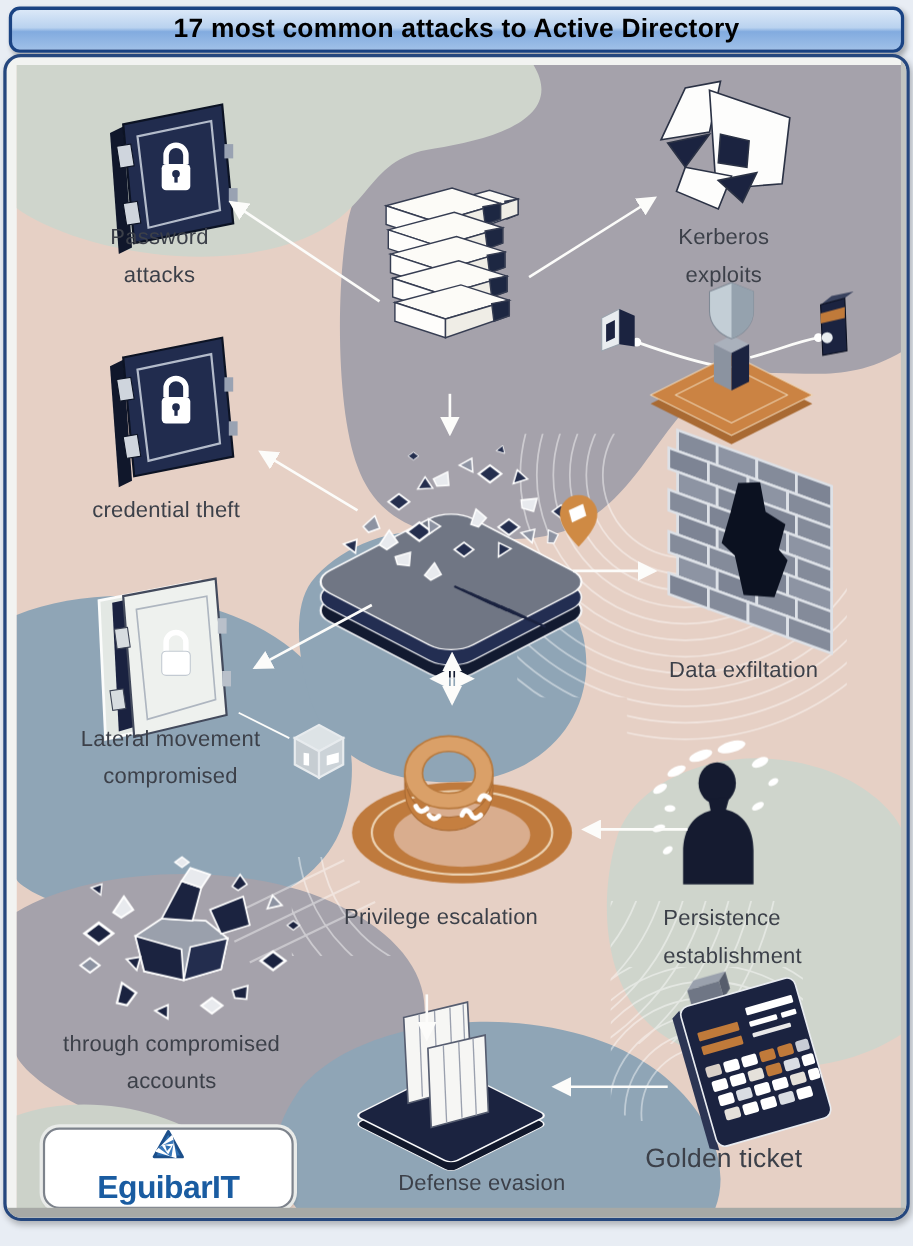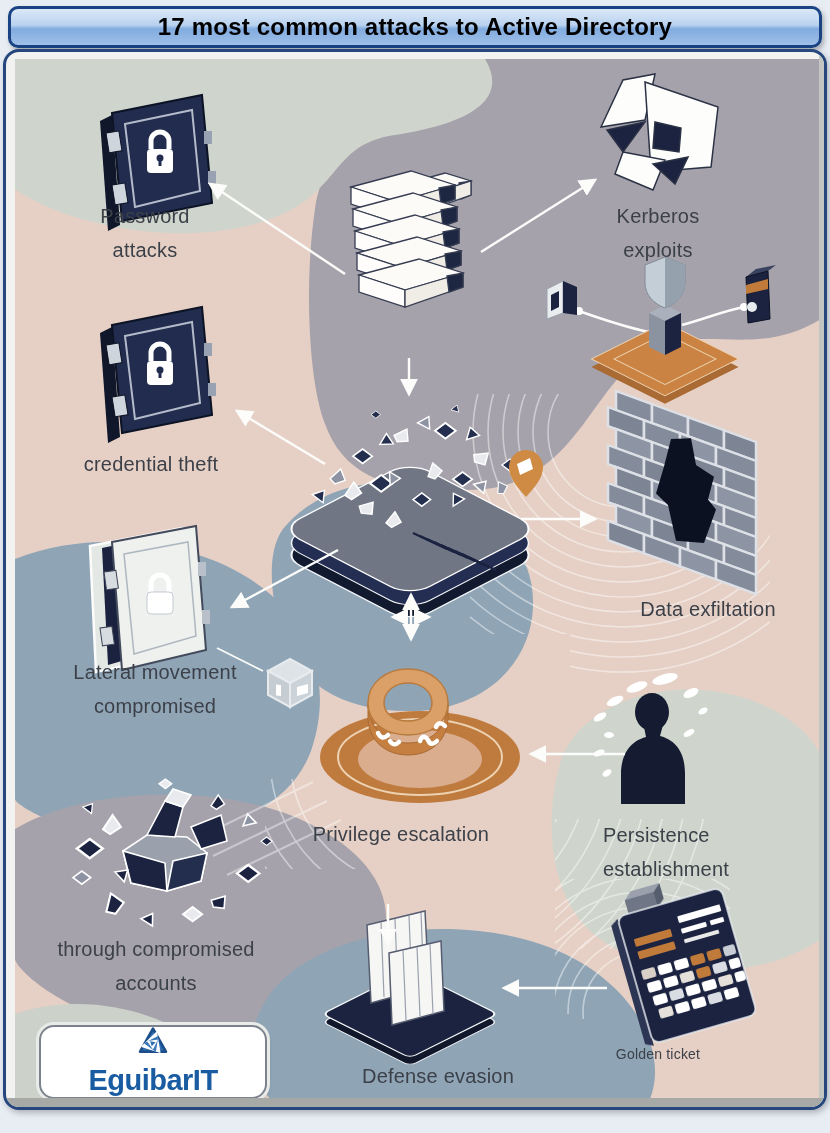--- a/index.html
+++ b/index.html
@@ -9,21 +9,21 @@
     display:flex;align-items:center;justify-content:center;box-shadow:2px 3px 5px rgba(0,0,0,.28);}
   .title-bar span{font-size:24px;font-weight:bold;color:#000;letter-spacing:.2px;text-align:center;}
   .frame{position:absolute;left:3px;top:49px;width:818px;height:1055px;border:3px solid #25477e;border-radius:16px;
     background:#f2f3f1;box-shadow:2px 3px 6px rgba(0,0,0,.25);overflow:hidden;}
   .canvas-wrap{position:absolute;left:9px;top:7px;width:806px;height:1040px;}
   .bottom-strip{position:absolute;left:0;bottom:0;width:100%;height:9px;background:#a7a9a6;}
   .right-strip{position:absolute;right:0;top:0;width:5px;height:100%;background:#c2c5c2;}
   .node-label{position:absolute;width:230px;text-align:center;color:#3c4049;font-size:20px;line-height:34px;
     white-space:pre-line;letter-spacing:.2px;}
   .label-left{text-align:left;}
-  .label-sm{font-size:14px;}
+  .label-sm{font-size:24px;}
   .logo-box{position:absolute;left:24px;top:966px;width:204px;height:70px;background:#fff;border:2px solid #7d838c;
     border-radius:15px;box-shadow:0 0 0 3px #e9ebe9, 1px 2px 4px rgba(0,0,0,.25);display:flex;align-items:center;gap:8px;padding:0 10px;flex-direction:column;}
   .logo-text{font-size:29px;font-weight:bold;color:#1a5ca1;letter-spacing:-0.5px;}
   svg{display:block;}
 </style>
 </head>
 <body>
 
 <div class="page">
 
@@ -459,21 +459,21 @@
           <line x1="592" y1="929" x2="489" y2="929" marker-end="url(#ah)"></line>
           <line x1="202" y1="589" x2="248" y2="612" stroke-width="1.6"></line>
         </g>
       </svg>
 
       <div class="node-label" style="left:15px;top:140px;">Password
 attacks</div>
       <div class="node-label" style="left:528px;top:140px;">Kerberos
 exploits</div>
       <div class="node-label" style="left:21px;top:388px;">credential theft</div>
-      <div class="node-label" style="left:578px;top:533px;">Data exfiltation</div>
+      <div class="node-label" style="left:546px;top:533px;">Data exfiltation</div>
       <div class="node-label" style="left:25px;top:596px;">Lateral movement
 compromised</div>
       <div class="node-label" style="left:271px;top:758px;">Privilege escalation</div>
       <div class="node-label label-left" style="left:588px;top:759px;width:200px;">Persistence
 establishment</div>
       <div class="node-label" style="left:26px;top:873px;">through compromised
 accounts</div>
       <div class="node-label" style="left:308px;top:1000px;">Defense evasion</div>
       <div class="node-label label-sm" style="left:528px;top:978px;">Golden ticket</div>
 

